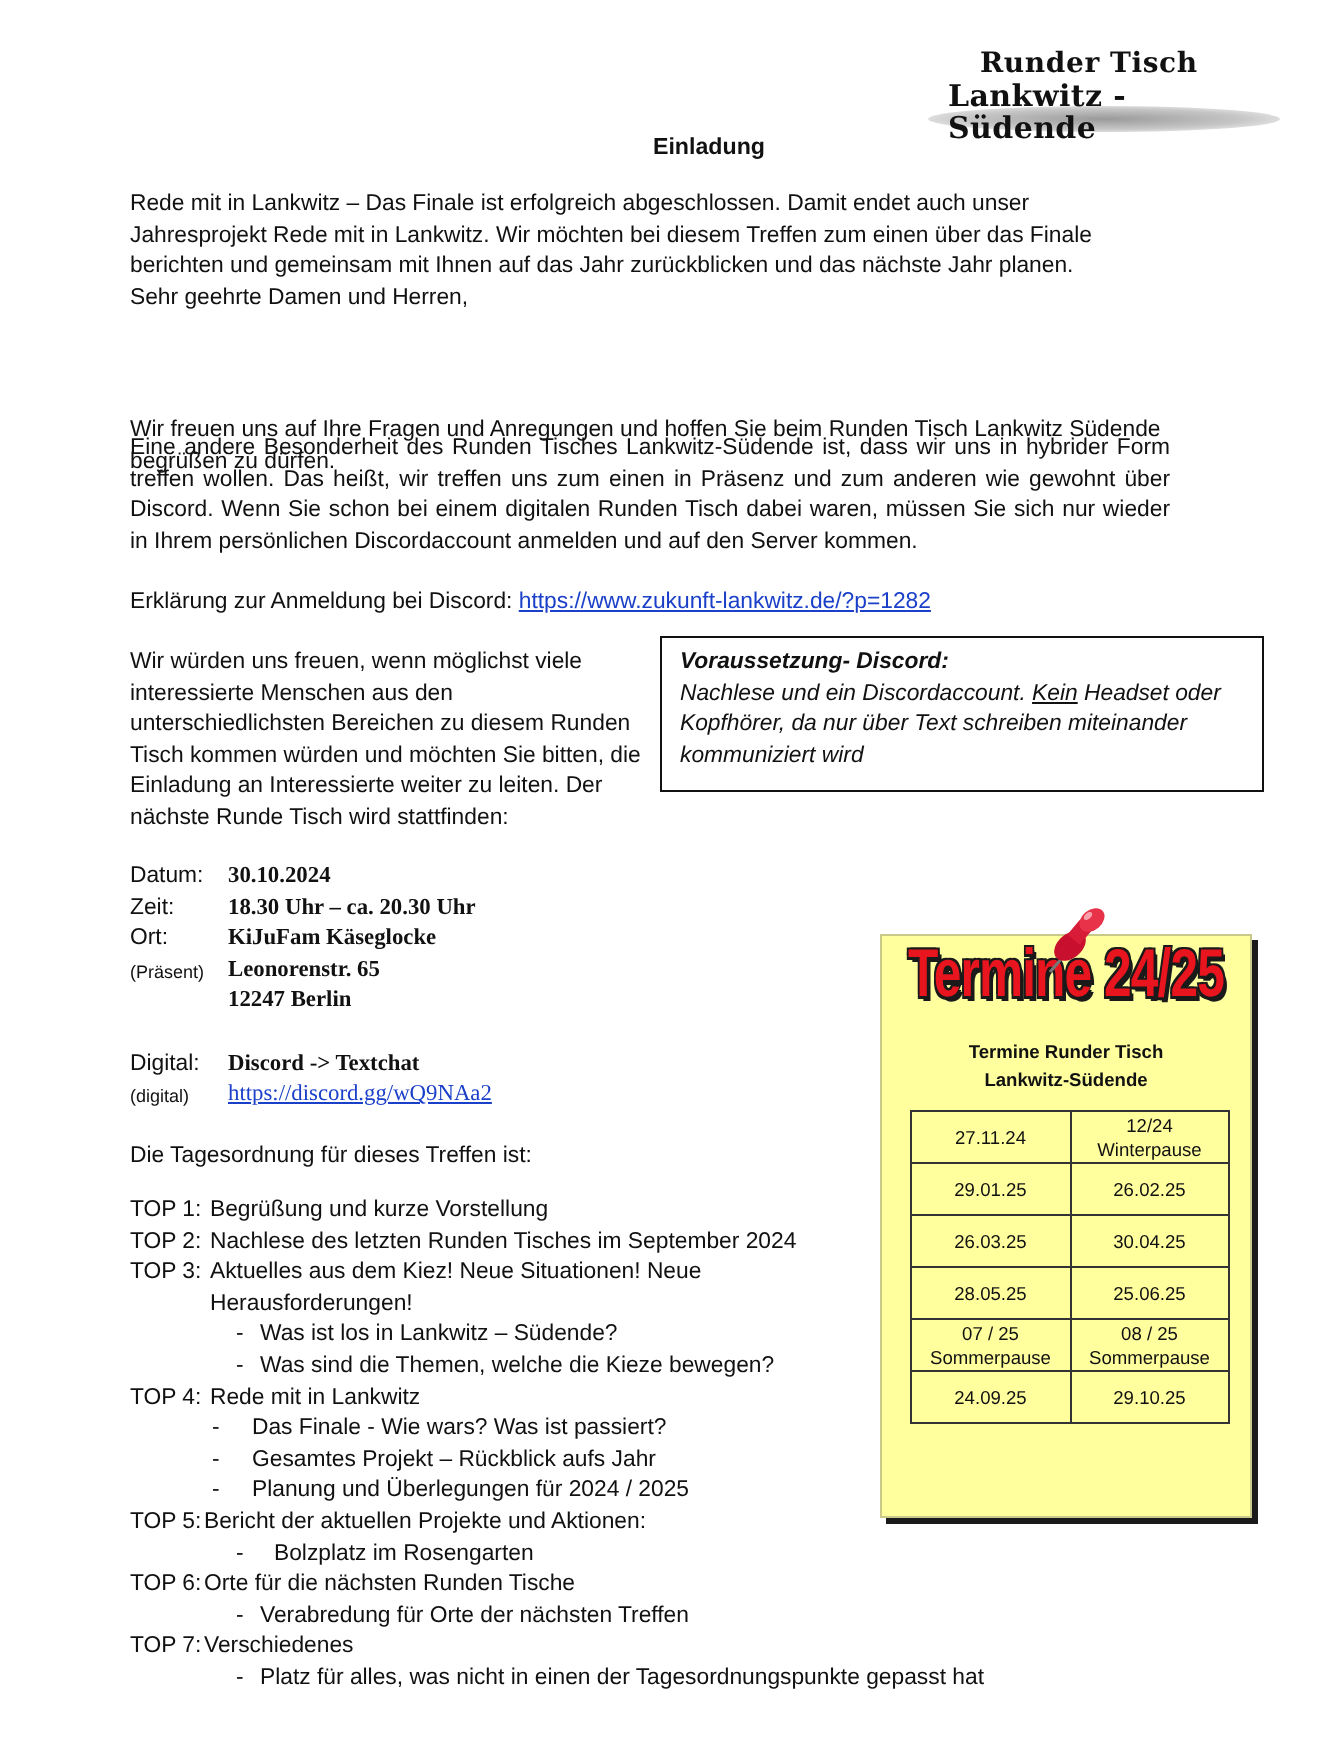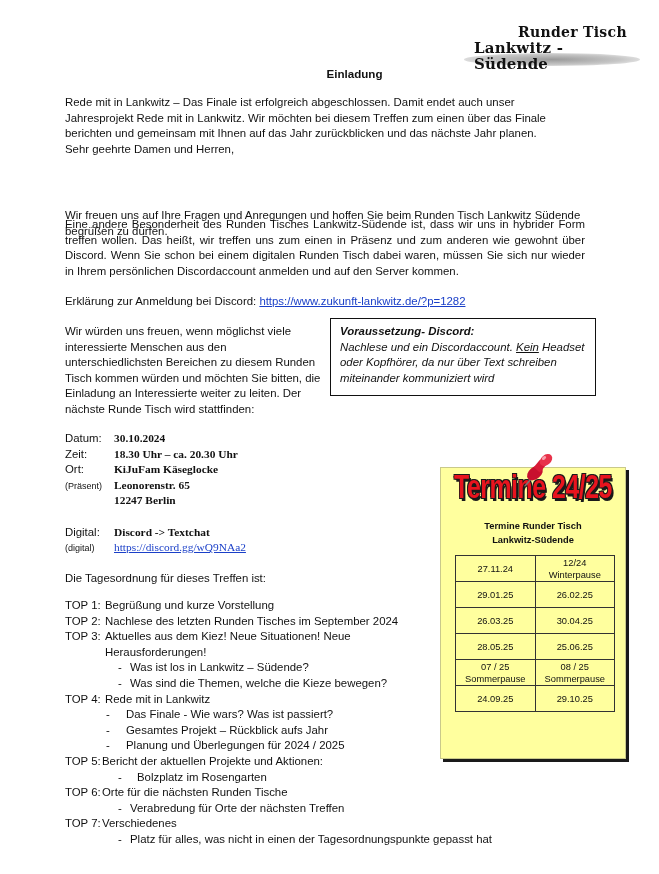--- a/index.html
+++ b/index.html
@@ -5,34 +5,34 @@
     * { box-sizing: border-box; margin: 0; padding: 0; }
     html, body { width: 659px; height: 874px; background: #ffffff; overflow: hidden; }
     body { position: relative; font-family: "Liberation Sans", "DejaVu Sans", sans-serif; font-size: 11.4px; color: #111; line-height: 15.5px; }
     .abs { position: absolute; }
     a { color: #1a3fc8; text-decoration: underline; }
 
     
     #logo { left: 462px; top: 20px; width: 180px; height: 50px; }
     #logo .shadow { position: absolute; left: 2px; top: 33px; width: 176px; height: 13px; border-radius: 50%;
       background: radial-gradient(ellipse at center, #9a9a9a 0%, #c6c6c6 55%, #eaeaea 80%, rgba(255,255,255,0) 100%); }
-    #logo .l1 { position: absolute; left: 28px; top: 5px; font-family: "DejaVu Serif", serif; font-weight: bold; font-size: 14px; letter-spacing: 0.3px; color: #111; margin-left: 28px; }
+    #logo .l1 { position: absolute; left: 28px; top: 5px; font-family: "DejaVu Serif", serif; font-weight: bold; font-size: 14px; letter-spacing: 0.3px; color: #111; }
     #logo .l2 { position: absolute; left: 12px; top: 21px; font-family: "DejaVu Serif", serif; font-weight: bold; font-size: 15px; letter-spacing: 0.2px; color: #111; }
 
     #title { left: 0; width: 659px; top: 66px; text-align: center; font-weight: bold; font-size: 11.6px; margin-left: 25px; }
 
     .para { left: 65px; width: 520px; }
     #p1 { top: 95px; }
     #p2 { top: 171px; margin-top: 37px; }
     #p3 { top: 217px; text-align: justify; }
     #p4 { top: 294px; }
 
     #p5 { left: 65px; top: 324px; width: 260px; }
 
-    #req-box { left: 330px; top: 318px; width: 266px; height: 78px; border: 1.3px solid #111; padding: 5px 9px; font-style: italic; line-height: 15.6px; }
+    #req-box { left: 330px; top: 318px; width: 302px; height: 78px; border: 1.3px solid #111; padding: 5px 9px; font-style: italic; line-height: 15.6px; }
     #req-box .req-title { font-weight: bold; }
     #req-box u { text-decoration: underline; }
 
     #details { left: 65px; top: 431px; }
     .drow { position: relative; height: 15.6px; white-space: nowrap; }
     .drow .lbl { position: absolute; left: 0; top: 0; }
     .drow .lbl.small { font-size: 9px; top: 1px; }
     .drow .val { position: absolute; left: 49px; top: 0; font-weight: bold; font-family: Liberation Serif, serif; }
     .drow .val.link { font-weight: normal; }
     .drow .lbl.bold { font-weight: normal; }

